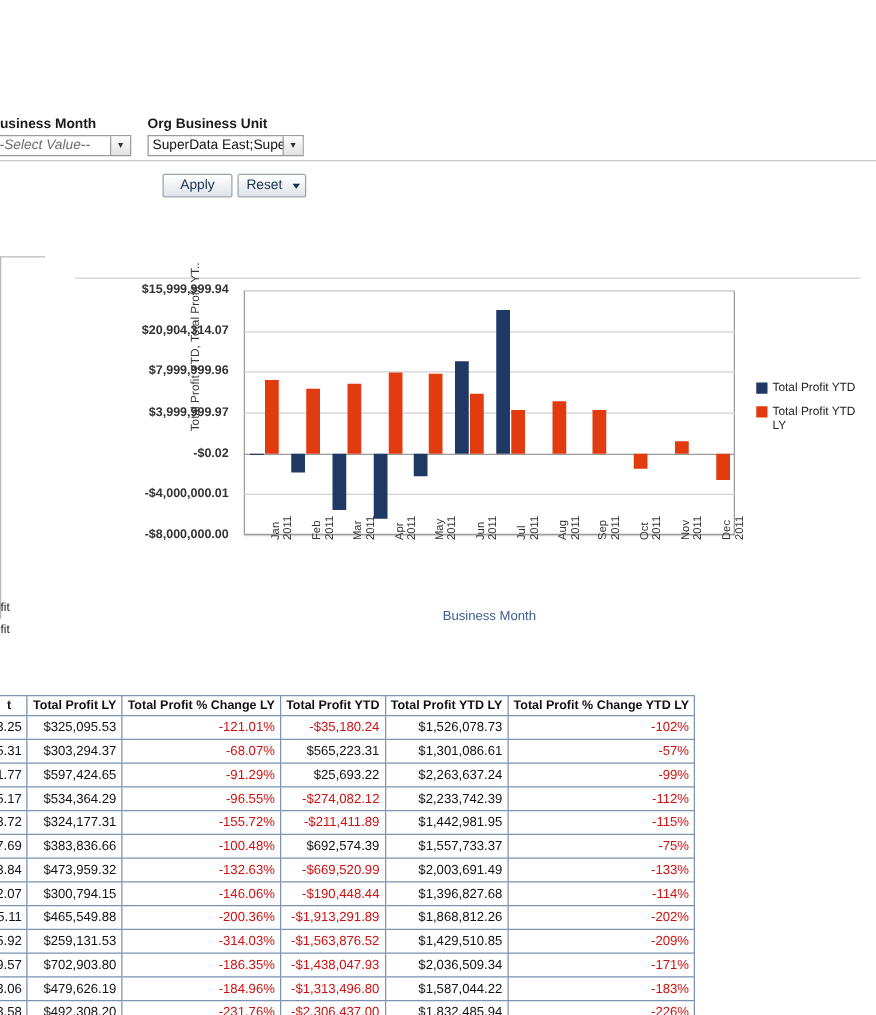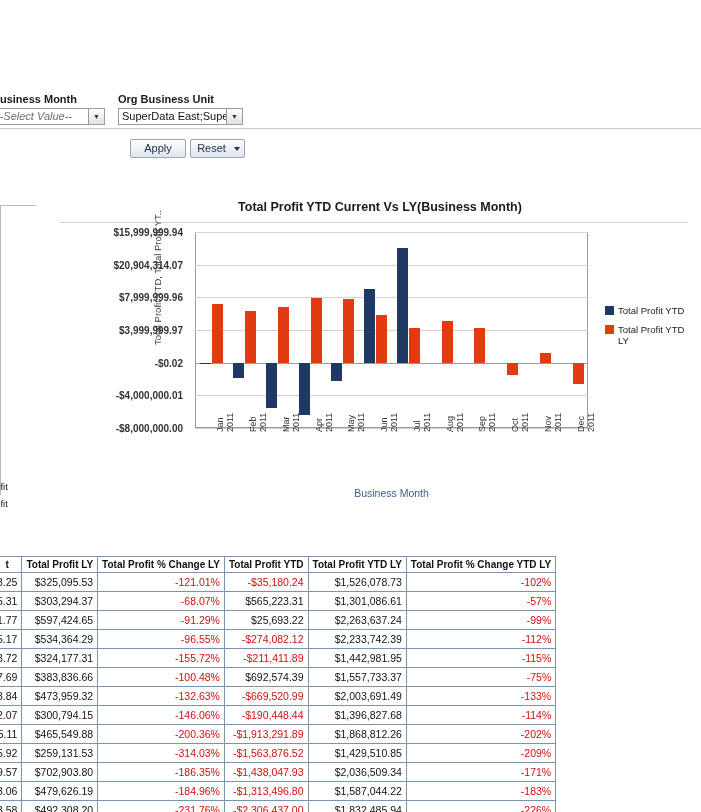--- a/index.html
+++ b/index.html
@@ -271,21 +271,20 @@
   <div class="btn" id="btn-reset">
     <span>Reset</span>
     <span class="caret"></span>
   </div>
 </div>
 
 <div id="chart-panel">
   <div id="chart-left-rule"></div>
   <div id="chart-left-rule2"></div>
 
-  <div id="chart-title">Total Profit YTD Current Vs LY(Business Month)</div>
   <div id="chart-topline"></div>
 
   <div class="side-label" id="side-label-1">rofit</div>
   <div class="side-label" id="side-label-2">rofit</div>
 
   <div id="plot">
     <div id="y-axis-title">Total Profit YTD, Total Profit YT..</div>
     <div id="plot-area"></div>
     <div id="gridlines">
         <div class="gridline" style="top: 0px;"></div>

